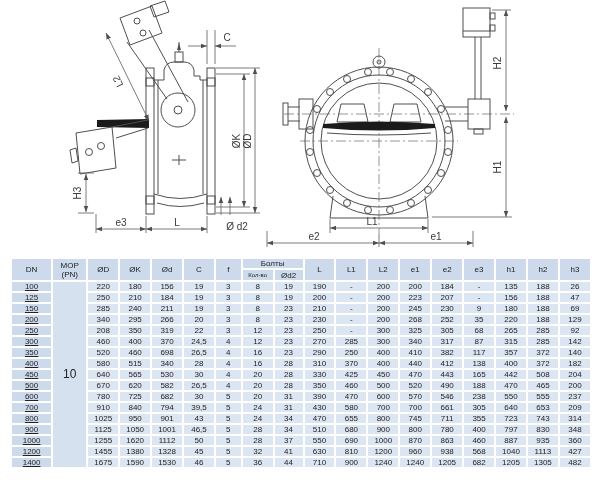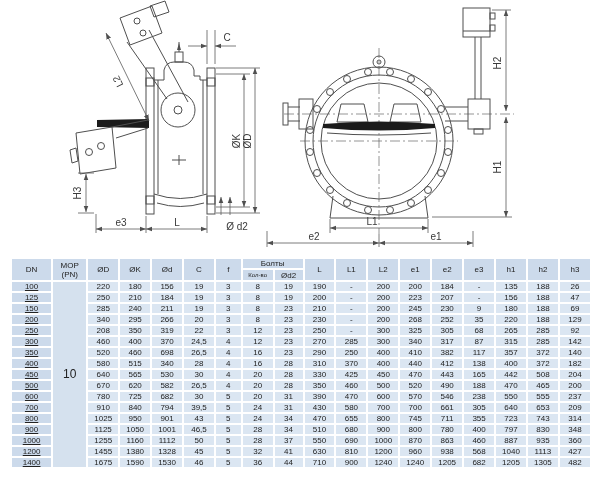--- a/index.html
+++ b/index.html
@@ -526,21 +526,21 @@
           <td>800</td>
           <td>780</td>
           <td>400</td>
           <td>797</td>
           <td>830</td>
           <td>348</td>
         </tr>
         <tr>
           <td class="dncol">1000</td>
           <td>1255</td>
-          <td>1160</td>
+          <td>1620</td>
           <td>1112</td>
           <td>50</td>
           <td>5</td>
           <td>28</td>
           <td>37</td>
           <td>550</td>
           <td>690</td>
           <td>1000</td>
           <td>870</td>
           <td>863</td>

